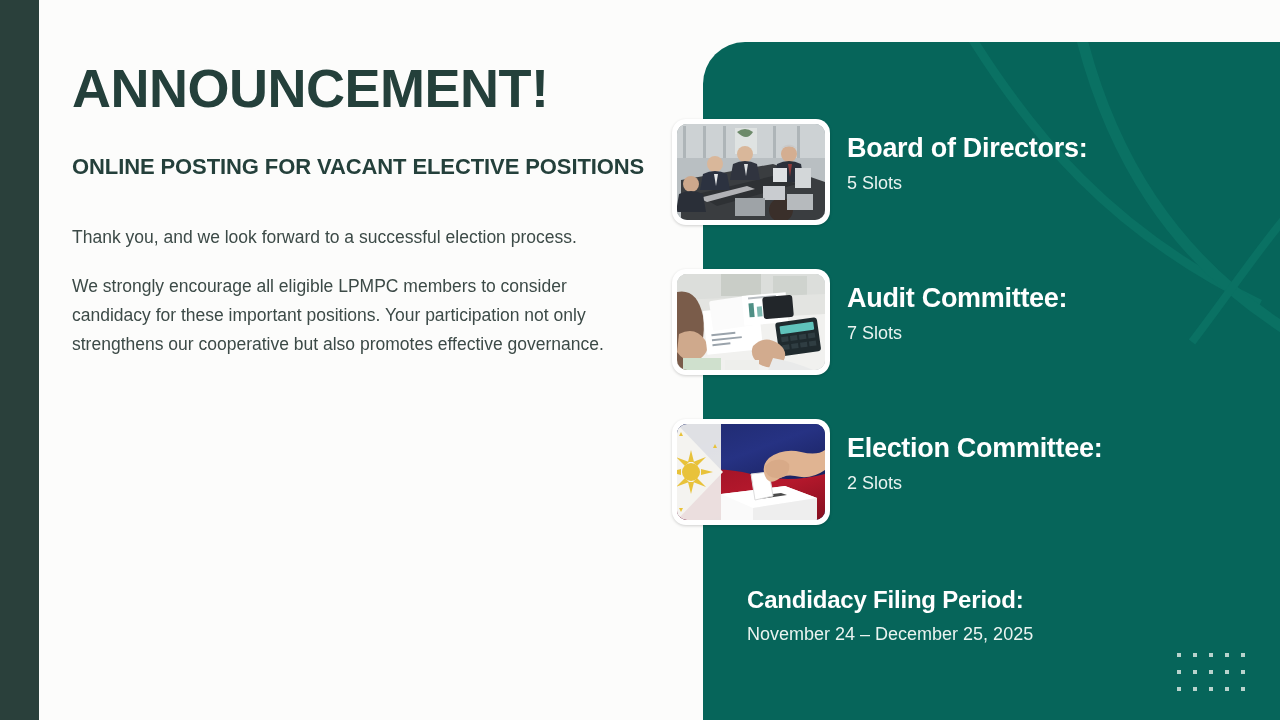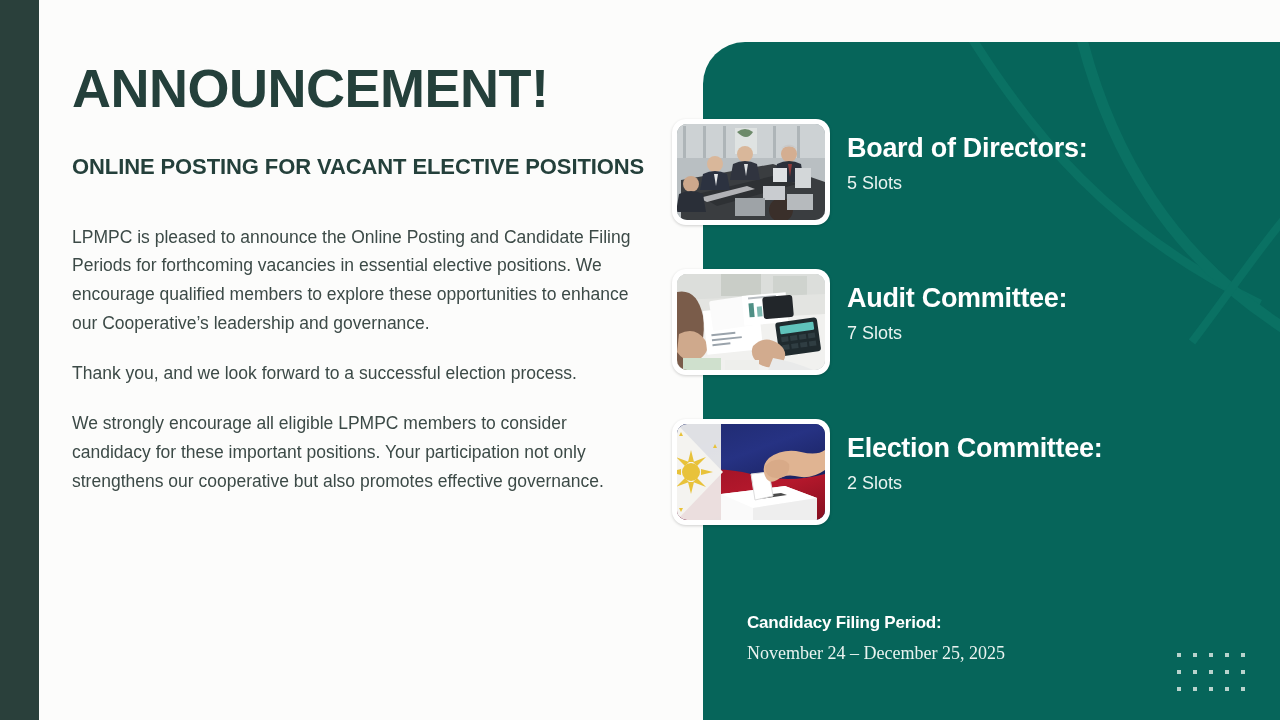--- a/index.html
+++ b/index.html
@@ -136,46 +136,43 @@
     line-height:1.2;
   }
 
   
   .filing {
     position:absolute;
     left:747px; top:584px;
     width:420px;
   }
   .filing-title {
-    font-size:17px;
+    font-size:24px;
     font-weight:bold;
     color:#ffffff;
     letter-spacing:-0.2px;
     line-height:1.3;
-    margin-top:28px;
   }
   .filing-dates {
     margin-top:8px;
     font-size:18px;
     color:#eaf3f0;
     line-height:1.3;
-    font-family:Liberation Serif, serif;
   }
 </style>
 </head>
 <body>
 
 <div class="slide">
 
   <div class="left-strip"></div>
 
   <div class="left-col">
     <div class="headline">ANNOUNCEMENT!</div>
     <div class="subhead">ONLINE POSTING FOR VACANT ELECTIVE POSITIONS</div>
-    <p class="para">LPMPC is pleased to announce the Online Posting and Candidate Filing Periods for forthcoming vacancies in essential elective positions. We encourage qualified members to explore these opportunities to enhance our Cooperative’s leadership and governance.</p>
     <p class="para">Thank you, and we look forward to a successful election process.</p>
     <p class="para">We strongly encourage all eligible LPMPC members to consider candidacy for these important positions. Your participation not only strengthens our cooperative but also promotes effective governance.</p>
   </div>
 
   <div class="green-panel">
 
     <svg class="deco-curves" viewBox="0 0 320 330" preserveAspectRatio="none">
       <path d="M 8 -10 C 70 90 150 190 300 262" fill="none" stroke="#0a7163" stroke-width="9"></path>
       <path d="M 120 -10 C 150 110 210 215 330 290" fill="none" stroke="#0a7163" stroke-width="11"></path>
       <path d="M 232 300 C 270 250 300 205 330 170" fill="none" stroke="#0a7163" stroke-width="8"></path>

